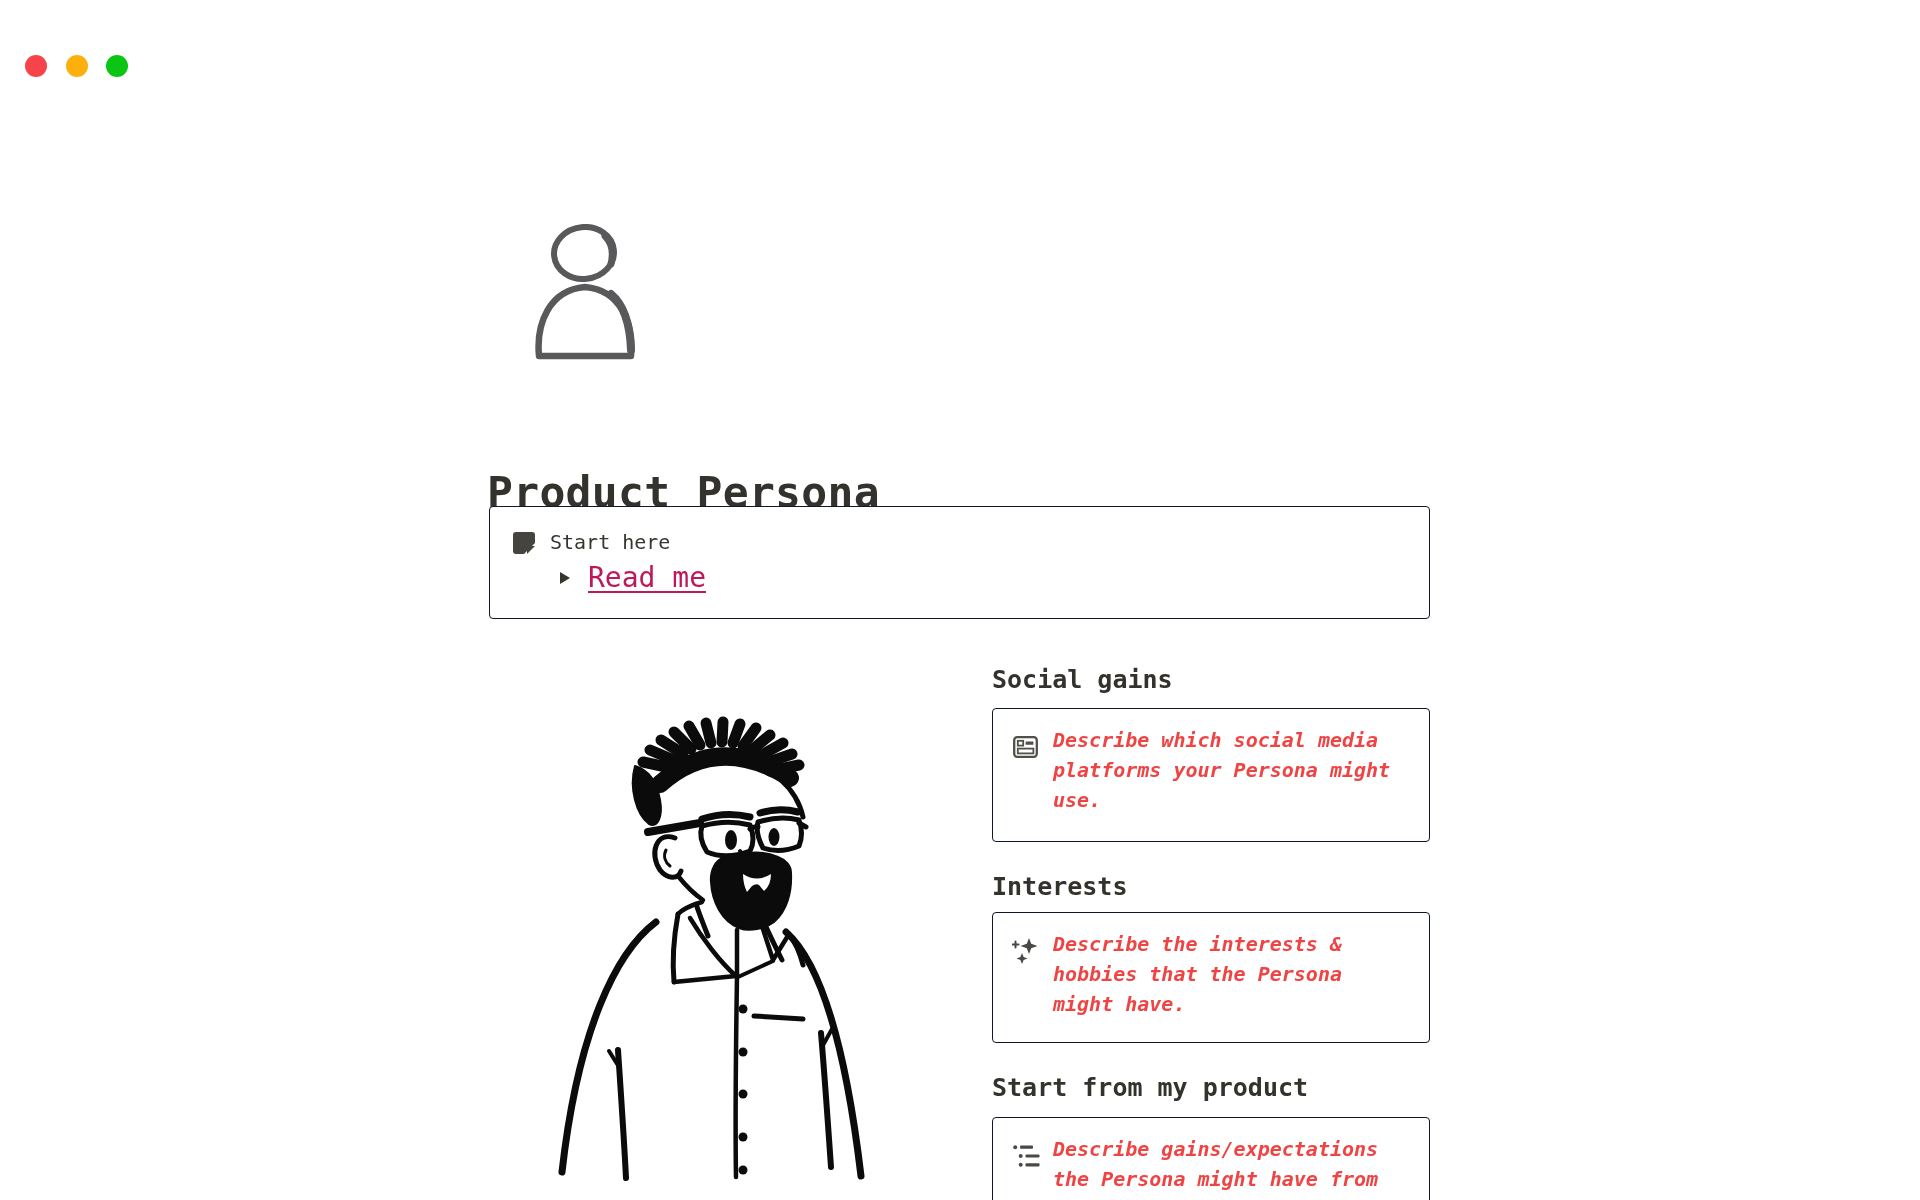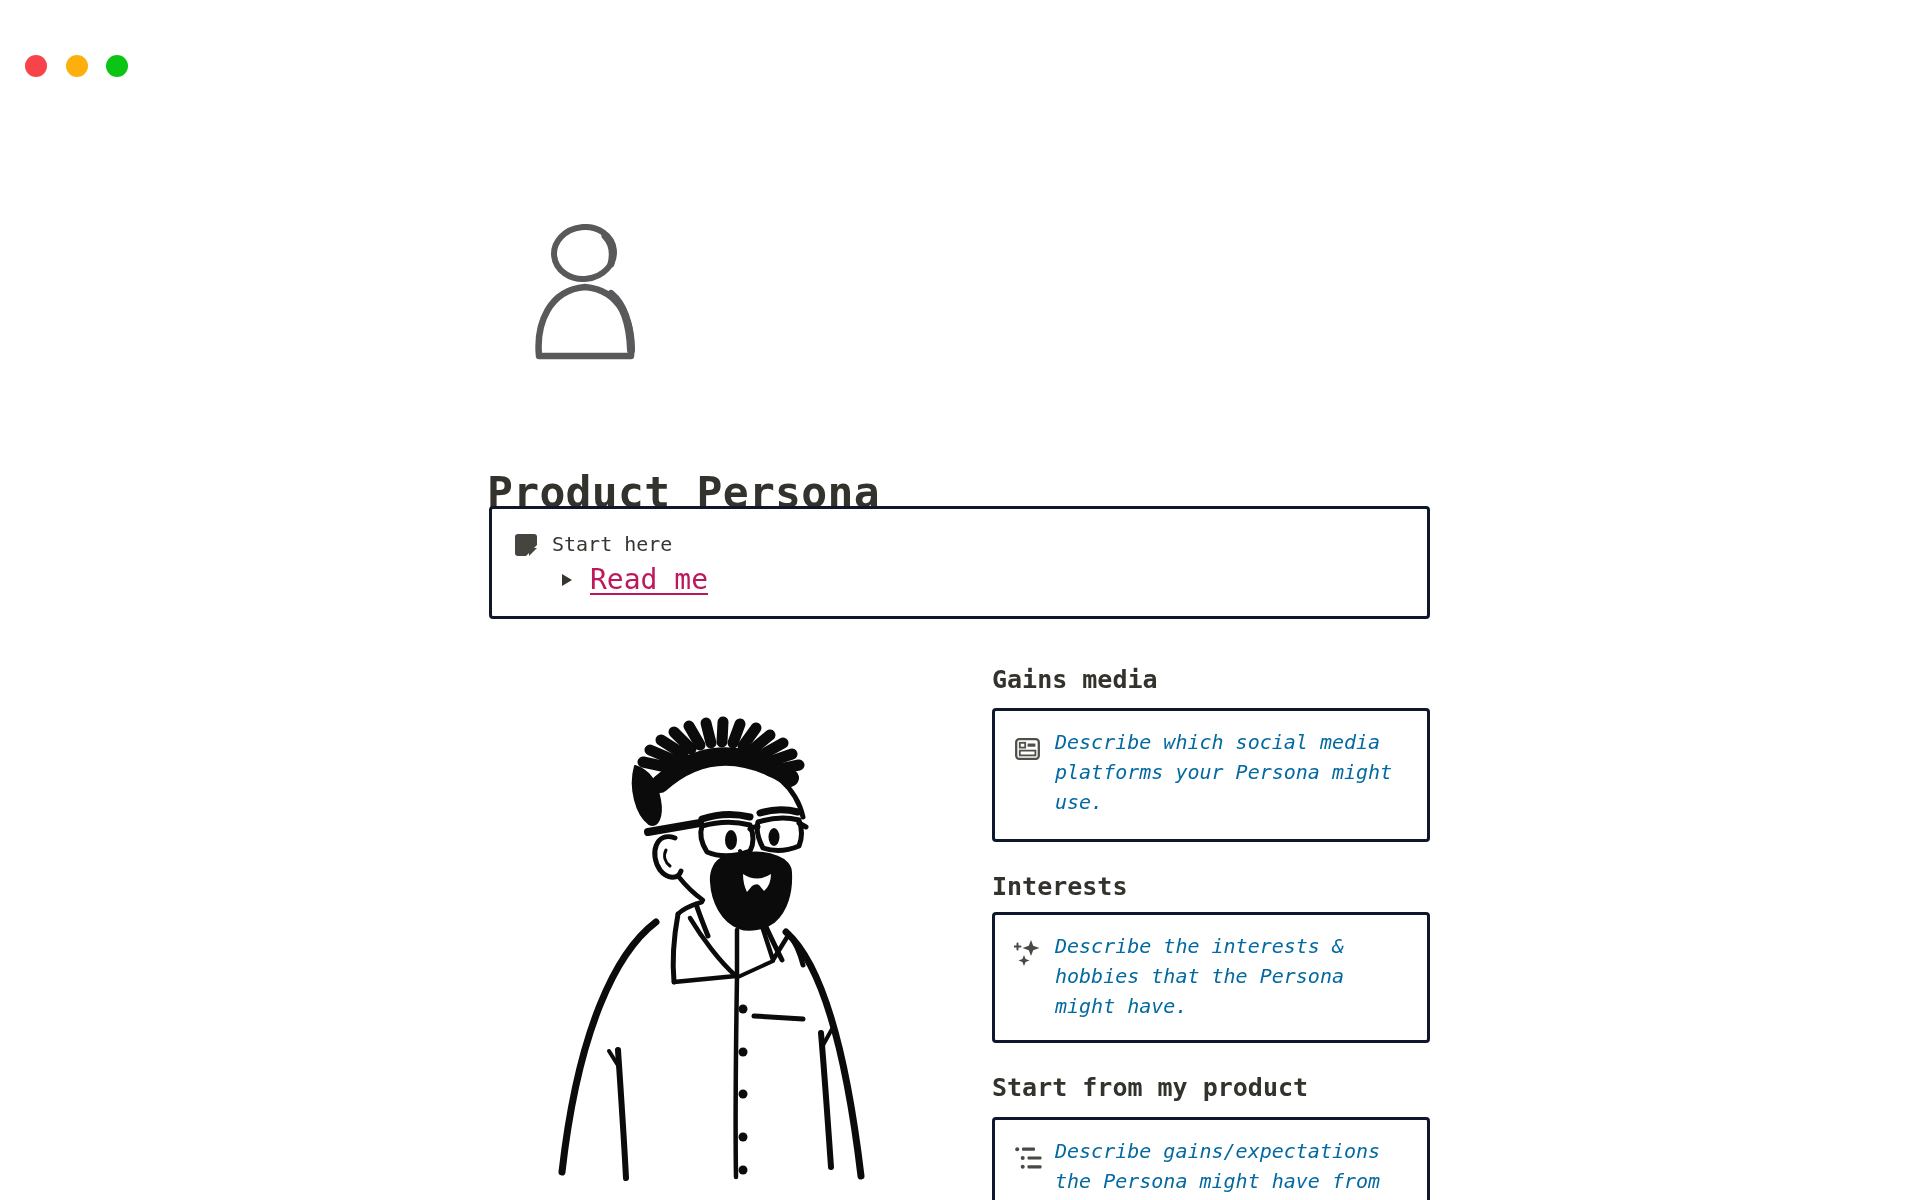--- a/index.html
+++ b/index.html
@@ -10,39 +10,39 @@
   .abs{position:absolute;}
   
   .light{position:absolute;top:25px;width:22px;height:22px;border-radius:50%;}
   
   .page-title{
     position:absolute;left:487px;top:408px;font-size:43px;font-weight:bold;
     letter-spacing:.3px;color:#34322c;white-space:nowrap;
   }
   
   .callout{
-    position:absolute;background:#fff;border:3px solid #0f172a;border-radius:4px;box-sizing:border-box;
+    position:absolute;background:#fff;border:1px solid #0f172a;border-radius:4px;box-sizing:border-box;
   }
   .start-callout{left:489px;top:476px;width:941px;height:113px;}
   .callout .c-icon{position:absolute;}
   .start-title{position:absolute;left:60px;top:22px;font-size:20px;line-height:26px;color:#37352f;white-space:nowrap;}
   .toggle-tri{position:absolute;left:69px;top:64px;width:12px;height:14px;cursor:pointer;}
   .read-me{
     position:absolute;left:98px;top:58px;font-size:28px;line-height:26px;color:#be185d;
     text-decoration:underline;text-underline-offset:4px;text-decoration-thickness:1.5px;cursor:pointer;white-space:nowrap;
   }
   
   .section-heading{
     position:absolute;left:992px;font-size:25px;font-weight:bold;line-height:28px;
     color:#34322c;white-space:nowrap;margin:0;
   }
   .ph-box{left:992px;width:438px;}
   .ph-text{
     position:absolute;left:60px;top:16px;width:358px;font-size:20px;font-style:italic;
-    line-height:30px;color:#0369a1;
+    line-height:30px;color:#ef4444;font-weight:bold;
   }
   .clip3{position:absolute;left:992px;top:1087px;width:440px;height:96px;overflow:hidden;padding-left:12px;}
   .clip3 .callout{left:0;top:0;}
   svg{display:block;}
 </style>
 </head>
 <body>
 
 <div class="stage">
 
@@ -148,21 +148,21 @@
         <circle cx="193" cy="450" r="4.5" fill="#0b0b0b" stroke="none"></circle>
         <path d="M 204,296 L 253,299" stroke-width="5"></path>
         <path d="M 68,330 C 71,375 74,418 76,458" stroke-width="6"></path>
         <path d="M 59,331 L 69,347" stroke-width="4"></path>
         <path d="M 271,313 C 275,360 278,405 281,447" stroke-width="6"></path>
         <path d="M 282,309 L 272,327" stroke-width="4"></path>
       </g>
     </svg>
   </div>
 
-  <h2 class="section-heading" style="top:636px">Gains media</h2>
+  <h2 class="section-heading" style="top:636px">Social gains</h2>
   <div class="callout ph-box" style="top:678px;height:134px">
     <div class="c-icon" style="left:20px;top:27px">
       <svg width="25" height="22" viewBox="0 0 25 22">
         <rect x="1.2" y="1.2" width="22.6" height="19.6" rx="3" fill="none" stroke="#514f4a" stroke-width="2.3"></rect>
         <rect x="4.8" y="4.8" width="5.4" height="4.8" fill="none" stroke="#514f4a" stroke-width="1.8"></rect>
         <rect x="12.6" y="5.6" width="7.8" height="3.2" rx="0.5" fill="#514f4a"></rect>
         <rect x="4.8" y="12.6" width="15.6" height="4.8" fill="none" stroke="#514f4a" stroke-width="1.8"></rect>
       </svg>
     </div>
     <div class="ph-text">Describe which social media platforms your Persona might use.</div>

